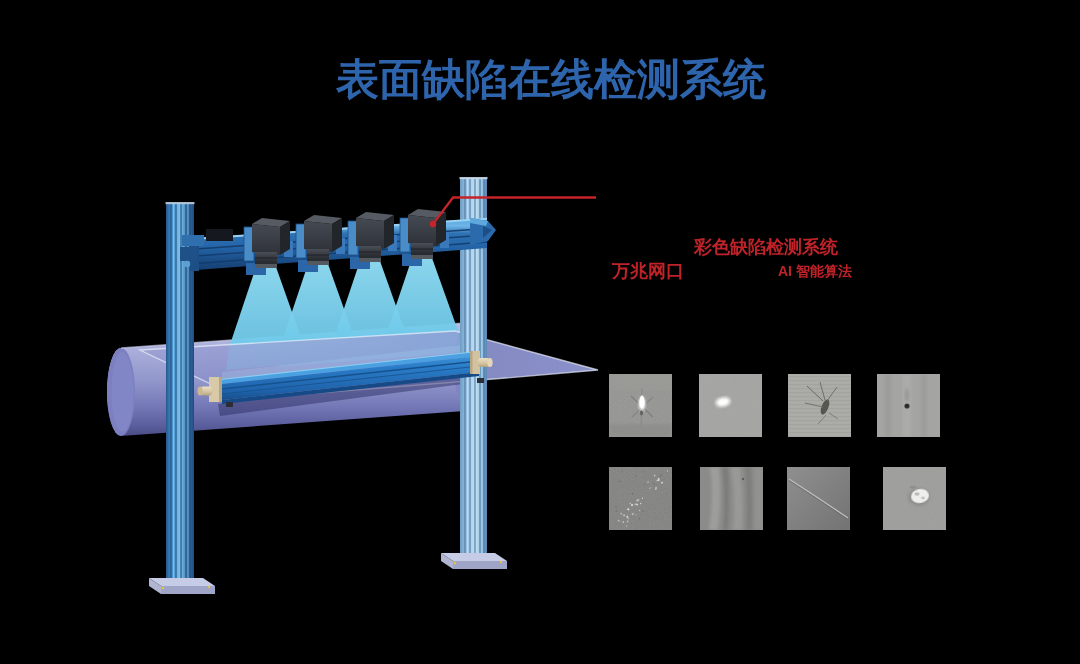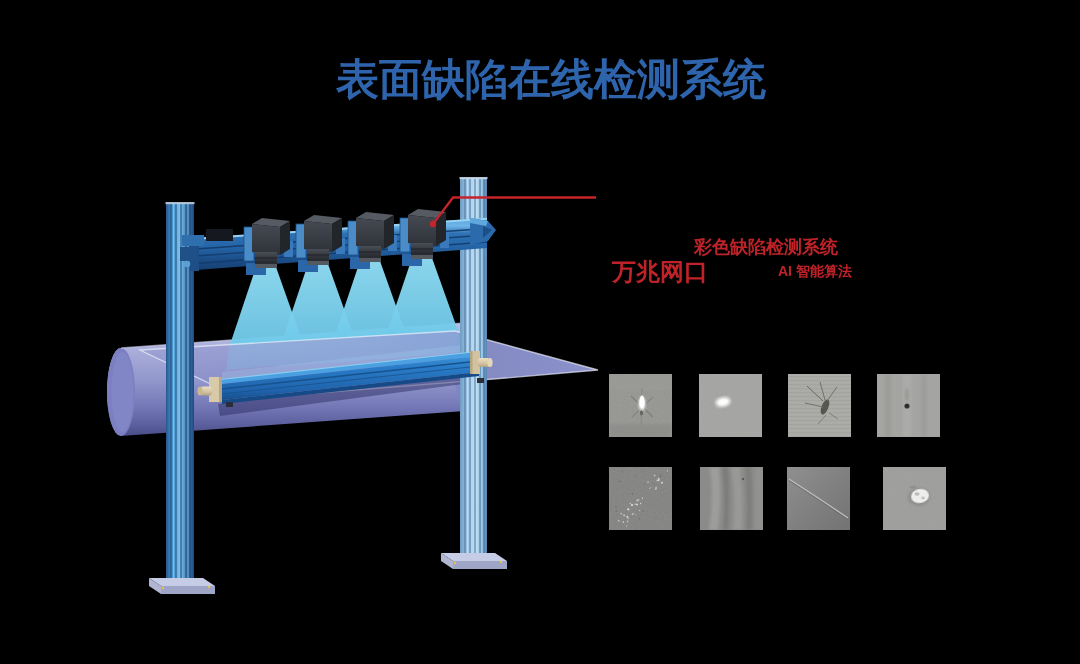--- a/index.html
+++ b/index.html
@@ -11,21 +11,21 @@
   .stage{position:absolute;left:0;top:0;width:1080px;height:580px;}
   .title{
     position:absolute;left:336px;top:56px;
     font-size:43px;font-weight:700;line-height:46px;letter-spacing:0px;
     color:#2d64ab;white-space:nowrap;
   }
   .red-label{
     position:absolute;font-weight:700;color:#bf2329;white-space:nowrap;
   }
   .lbl-system{left:682px;top:238px;font-size:18px;line-height:19px;margin-left:12px;}
-  .lbl-port{left:612px;top:262px;font-size:24px;line-height:19px;}
+  .lbl-port{left:612px;top:262px;font-size:18px;line-height:19px;}
   .lbl-ai{left:778px;top:262px;font-size:14px;line-height:19px;}
   .machine-svg{position:absolute;left:0;top:0;width:1080px;height:664px;}
   .gallery{position:absolute;left:0;top:0;width:1080px;height:664px;}
   .tile{position:absolute;width:63px;height:63px;}
   .tile svg{display:block;width:63px;height:63px;}
   .t1{left:609px;top:374px;}
   .t2{left:699px;top:374px;}
   .t3{left:788px;top:374px;}
   .t4{left:877px;top:374px;}
   .t5{left:609px;top:467px;}

